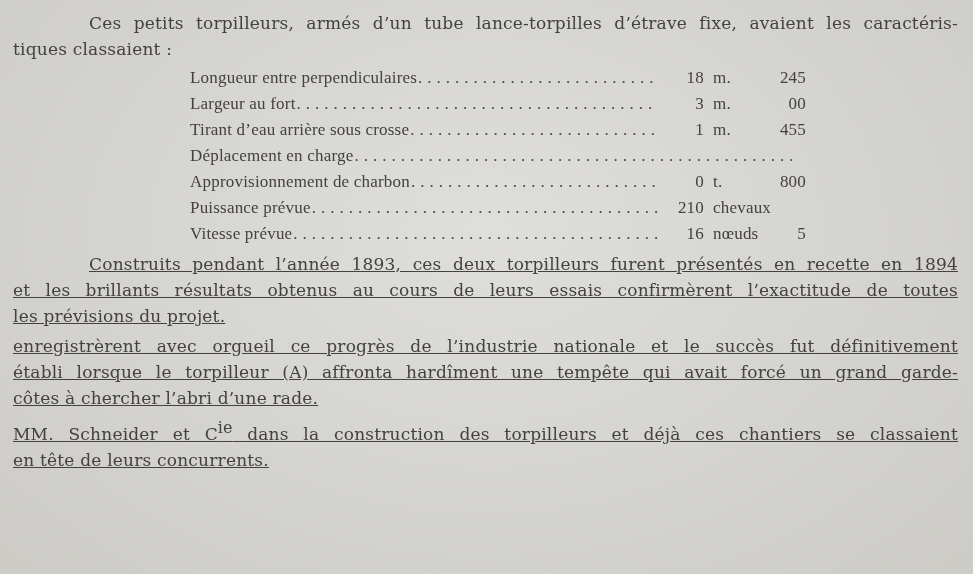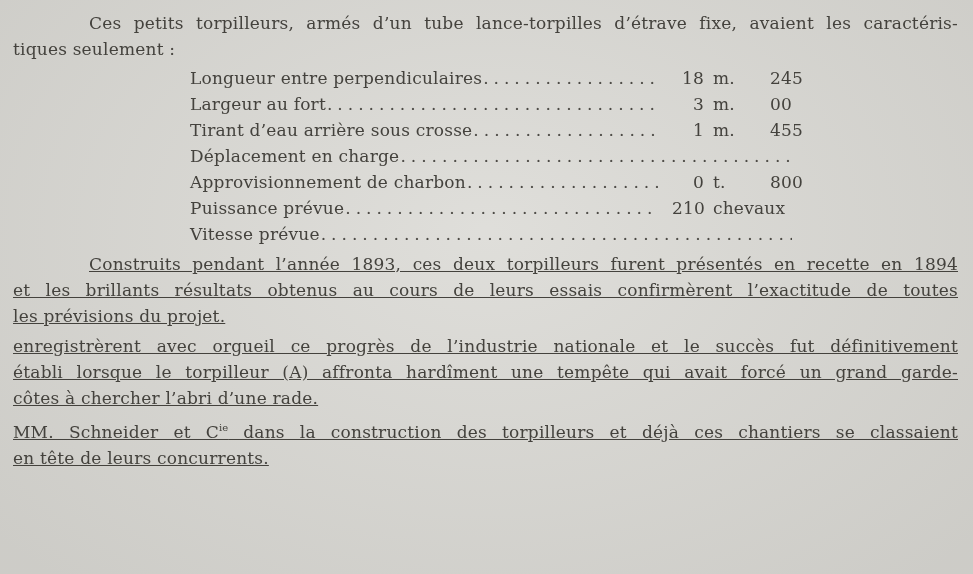--- a/index.html
+++ b/index.html
@@ -21,53 +21,53 @@
     overflow: hidden;
   }
   .para { margin: 0; }
   .line { min-height: 26px; }
   
   .jl { text-align: justify; text-align-last: justify; }
   .indent { padding-left: 76px; }
   .mt { margin-top: 4px; text-decoration: underline; }
 
   
-  .spec { margin: 3px 0 2px 0; }
+  .spec { margin: 3px 0 2px 0; font-family: Liberation Serif, serif; }
   .spec-row {
     display: flex;
     align-items: baseline;
     padding-left: 177px;
     padding-right: 152px;
     height: 26px;
     line-height: 26px;
   }
   .spec-label { white-space: nowrap; flex: none; }
   .spec-leader {
     flex: 1 1 auto;
     overflow: hidden;
     white-space: nowrap;
     letter-spacing: 5px;
     margin: 0 14px 0 1px;
     color: #4b4944;
   }
   .spec-val { display: flex; align-items: baseline; width: 134px; flex: none; }
   .v-num  { width: 32px; flex: none; text-align: right; }
   .v-unit { flex: none; padding-left: 9px; white-space: nowrap; }
-  .v-dec  { flex: none; margin-left: auto; min-width: 36px; }
+  .v-dec  { flex: none; margin-left: auto; min-width: 36px; text-align: right; }
 
-  .sup { font-size: 10px; vertical-align: 7px; letter-spacing: 0; }
+  .sup { font-size: 16px; vertical-align: 7px; letter-spacing: 0; }
 </style>
 </head>
 <body>
 
 <div class="page">
 
   <div class="para">
     <div class="line jl indent">Ces petits torpilleurs, armés d’un tube lance-torpilles d’étrave fixe, avaient les caractéris-</div>
-    <div class="line">tiques seulement :</div>
+    <div class="line">tiques classaient :</div>
   </div>
 
   <div class="spec">
 
     <div class="spec-row">
       <span class="spec-label">Longueur entre perpendiculaires</span>
       <span class="spec-leader">......................................................................................</span>
       <span class="spec-val">
         <span class="v-num">18</span>
         <span class="v-unit">m.</span>
@@ -116,20 +116,25 @@
       <span class="spec-val">
         <span class="v-num">210</span>
         <span class="v-unit">chevaux</span>
         <span class="v-dec"></span>
       </span>
     </div>
 
     <div class="spec-row">
       <span class="spec-label">Vitesse prévue</span>
       <span class="spec-leader">......................................................................................</span>
+      <span class="spec-val">
+        <span class="v-num">16</span>
+        <span class="v-unit">nœuds</span>
+        <span class="v-dec">5</span>
+      </span>
     </div>
 
   </div>
 
   <div class="para mt">
     <div class="line jl indent">Construits pendant l’année 1893, ces deux torpilleurs furent présentés en recette en 1894</div>
     <div class="line jl">et les brillants résultats obtenus au cours de leurs essais confirmèrent l’exactitude de toutes</div>
     <div class="line">les prévisions du projet.</div>
   </div>
 

